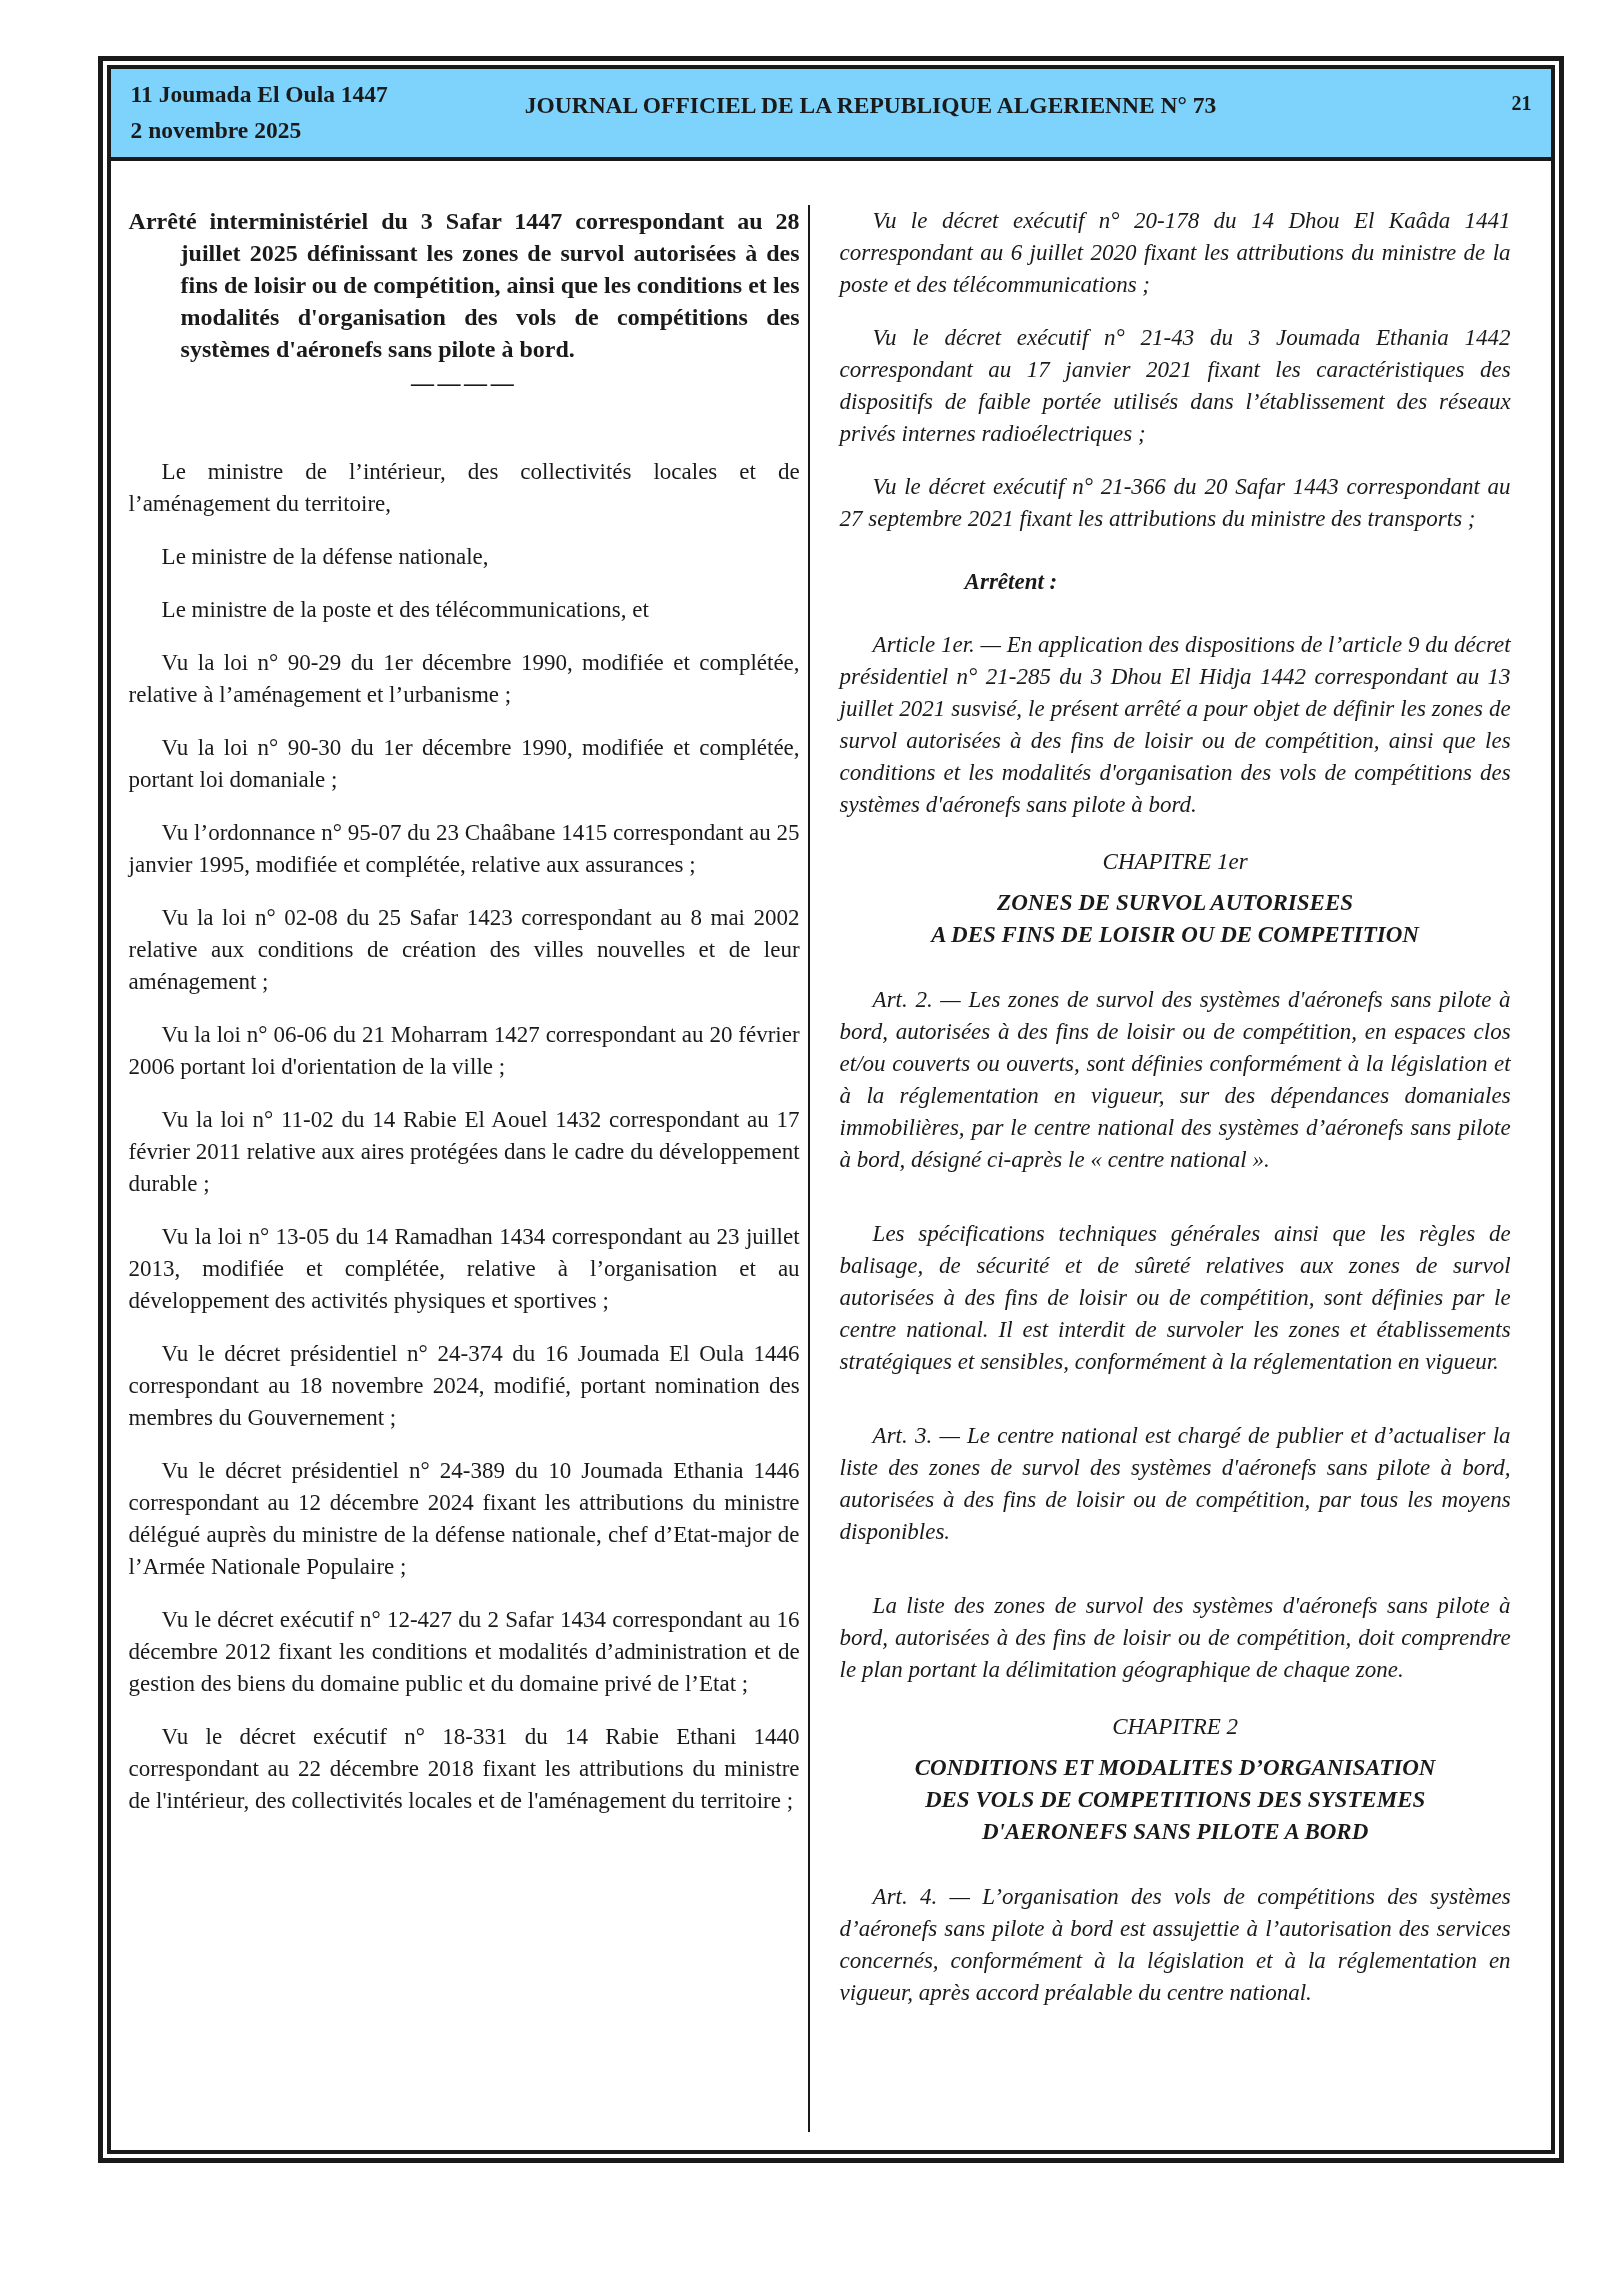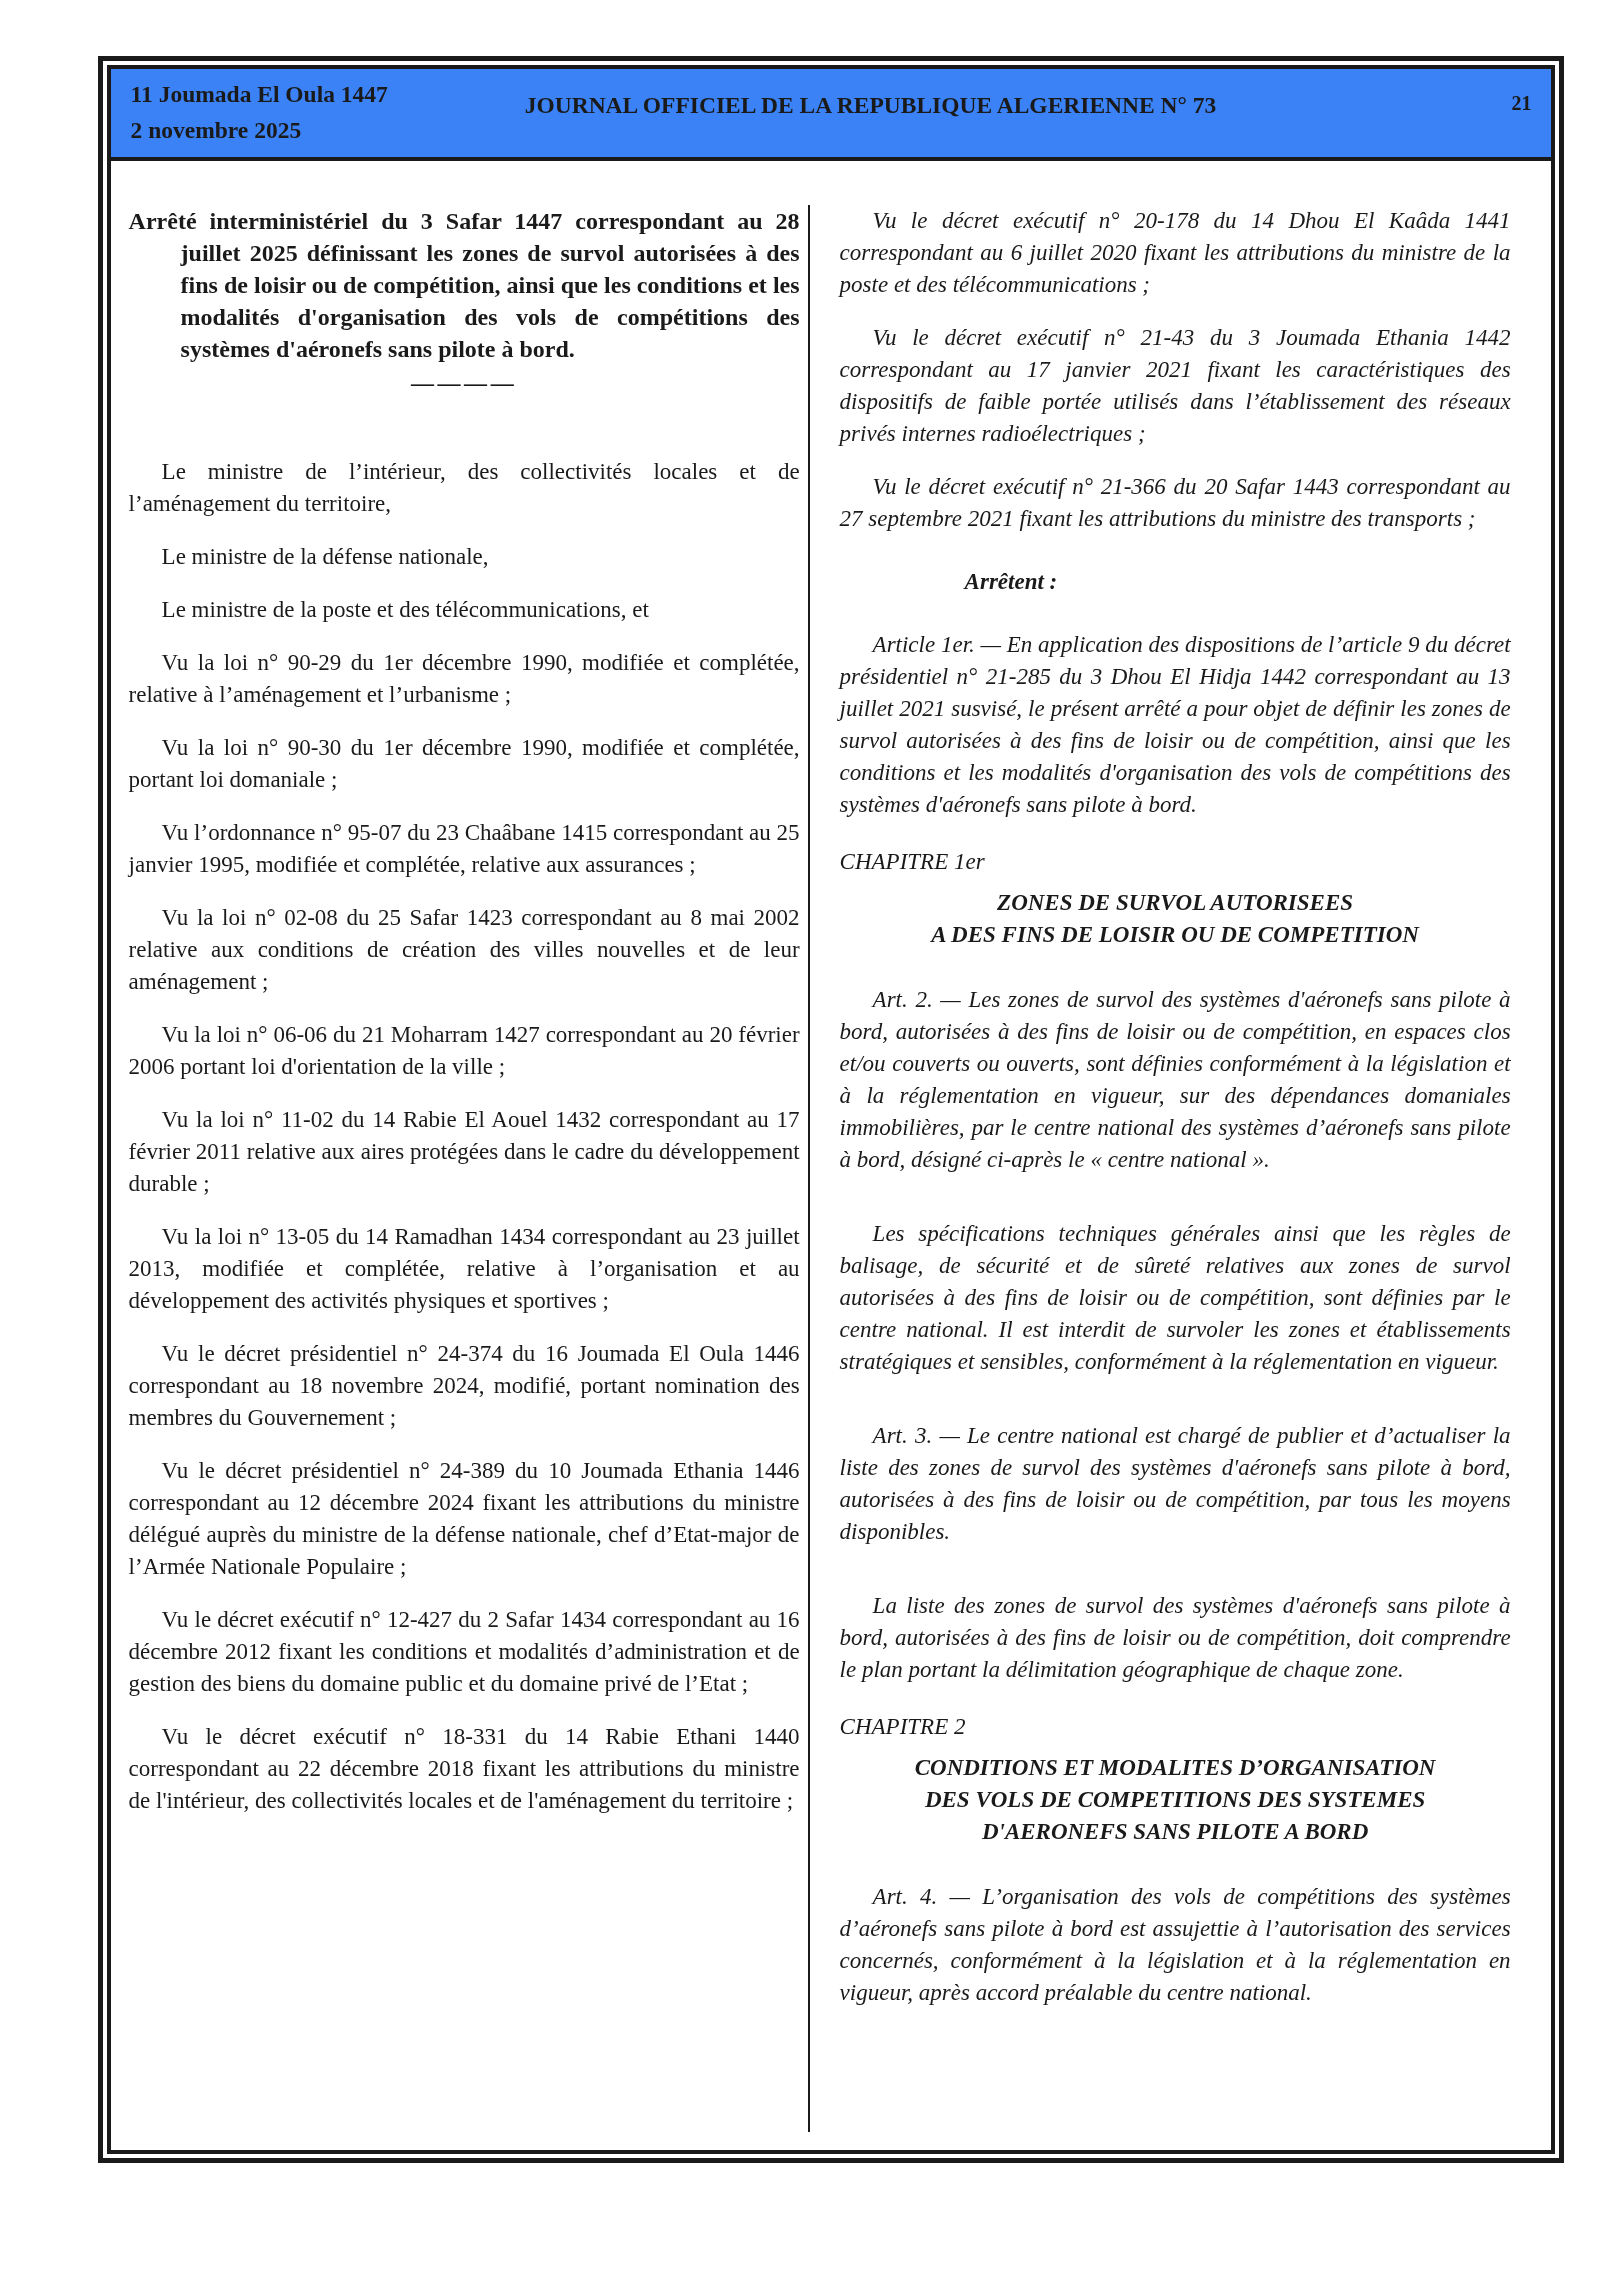--- a/index.html
+++ b/index.html
@@ -3,35 +3,35 @@
 <meta charset="utf-8">
 <style>
   html, body { margin: 0; padding: 0; background: #ffffff; }
   body { width: 1615px; height: 2285px; position: relative; overflow: hidden;
          font-family: "Liberation Serif", "DejaVu Serif", serif; color: #1a1a1a; }
   .frame-outer { position: absolute; left: 98px; top: 56px; width: 1456px; height: 2097px;
                  border: 5.4px solid #1a1a1a; }
   .frame-inner { position: absolute; left: 3.6px; top: 3.6px; right: 3.6px; bottom: 3.6px;
                  border: 4.5px solid #1a1a1a; }
   .header { position: absolute; left: 0; top: 0; right: 0; height: 88px;
-            background: #3b82f6; border-bottom: 4.5px solid #1a1a1a; }
+            background: #7dd3fc; border-bottom: 4.5px solid #1a1a1a; }
   .hdr-date { position: absolute; left: 20px; top: 7.2px; font-weight: bold; font-size: 23.5px; line-height: 36px; }
   .hdr-title { position: absolute; left: 0; right: 0; top: 23.5px; text-align: center; font-weight: bold;
                font-size: 23.5px; padding-left: 79px; }
   .hdr-page { position: absolute; right: 20px; top: 23.5px; font-weight: bold; font-size: 20px; }
   .col { position: absolute; top: 136px; width: 671px; font-size: 23px; line-height: 32px; text-align: justify; }
   .col-left { left: 18px; }
   .col-right { left: 729px; font-style: italic; }
   .divider { position: absolute; left: 697px; top: 136px; width: 2.7px; height: 1927px; background: #1a1a1a; }
   p { margin: 0 0 21px 0; text-indent: 33px; }
   .title-block { font-weight: bold; font-size: 24px; line-height: 32px; padding-left: 52px; text-indent: -52px;
                  margin: 0 0 3.6px 0; text-align: justify; }
   .sep { text-align: center; font-weight: bold; margin: 0 0 56px 0; text-indent: 0; letter-spacing: 3.6px; }
   .arretent { font-weight: bold; text-indent: 0; padding-left: 125px; margin: 31px 0 31px 0; }
-  .chap { text-indent: 0; margin: 25px 0 9px 0; }
+  .chap { text-align: center; text-indent: 0; margin: 25px 0 9px 0; }
   .chap-title { text-align: center; text-indent: 0; font-weight: bold; margin: 0 0 33px 0; }
   .gap { margin-bottom: 42px; }
 </style>
 </head>
 <body>
 
 <div class="frame-outer">
   <div class="frame-inner">
 
     <div class="header">

